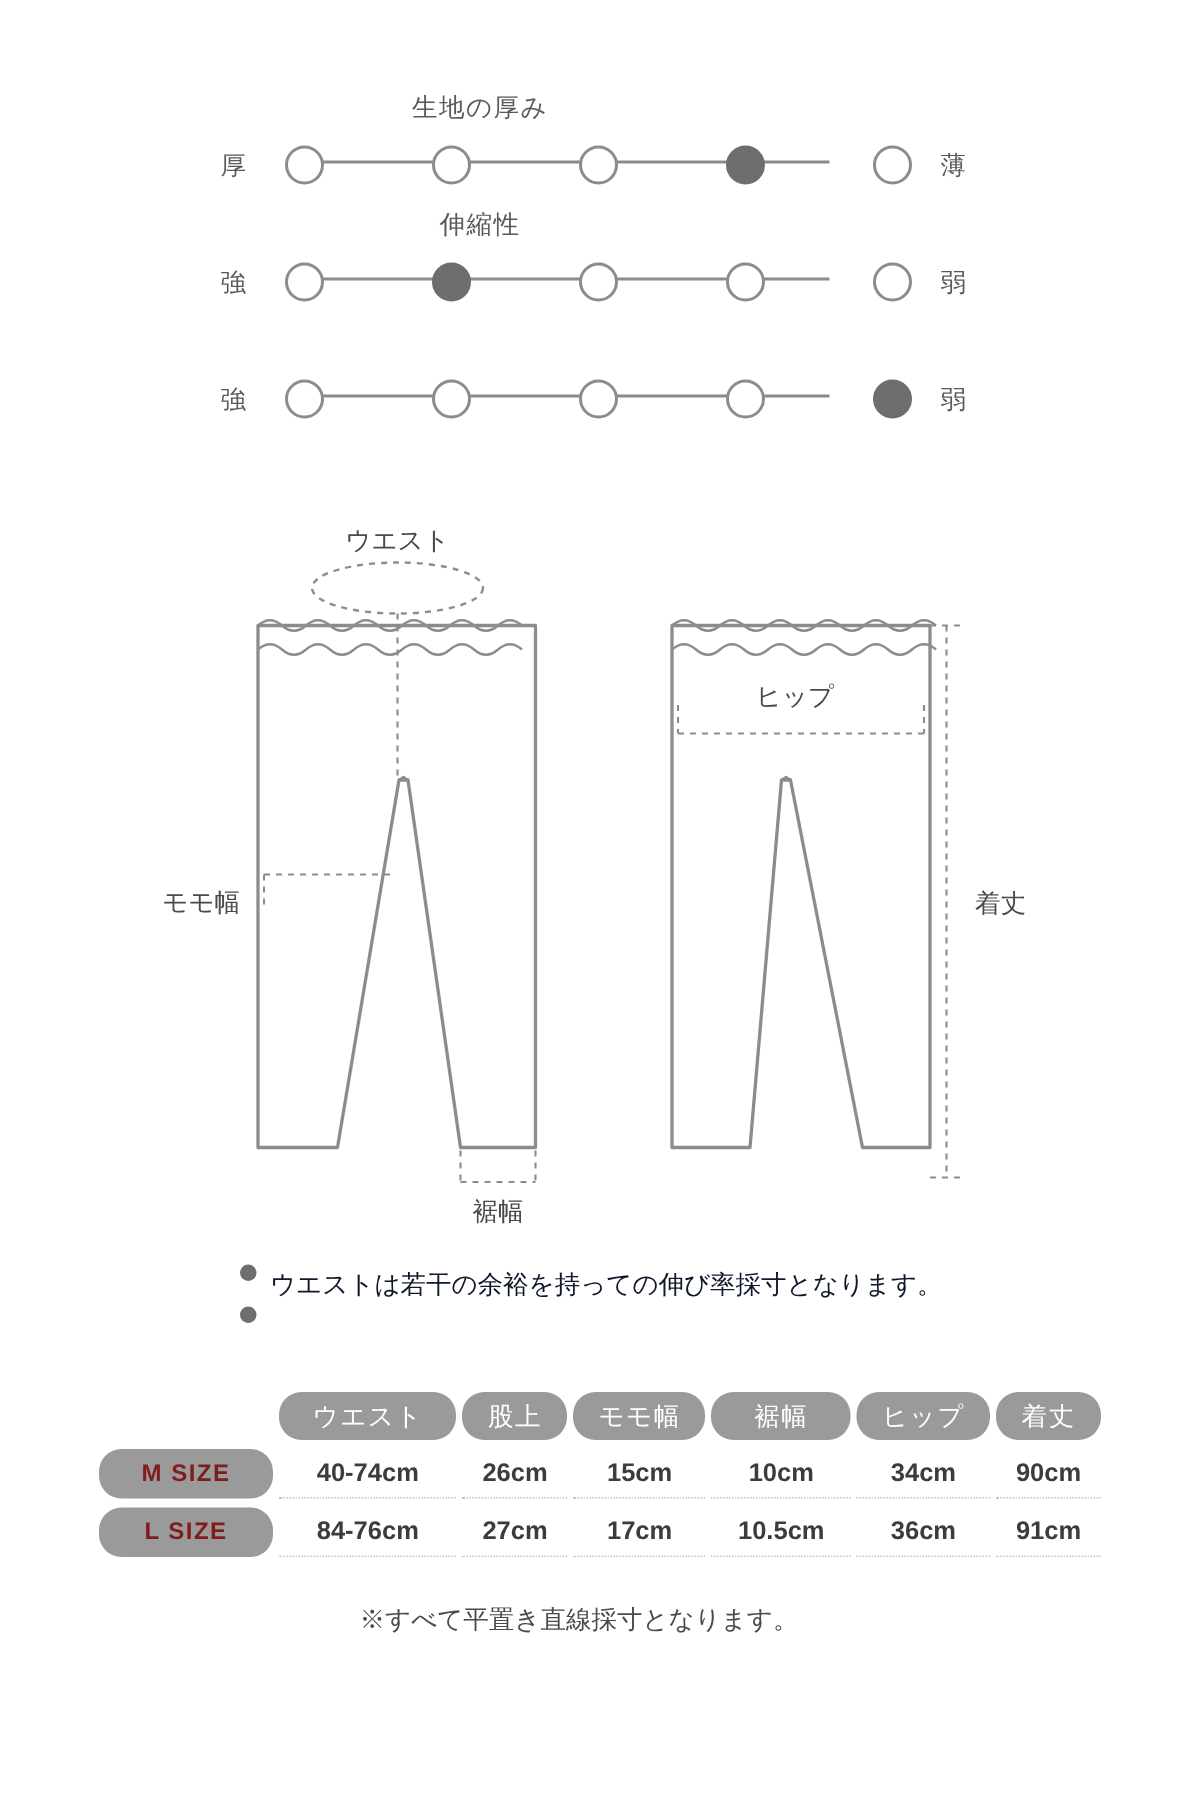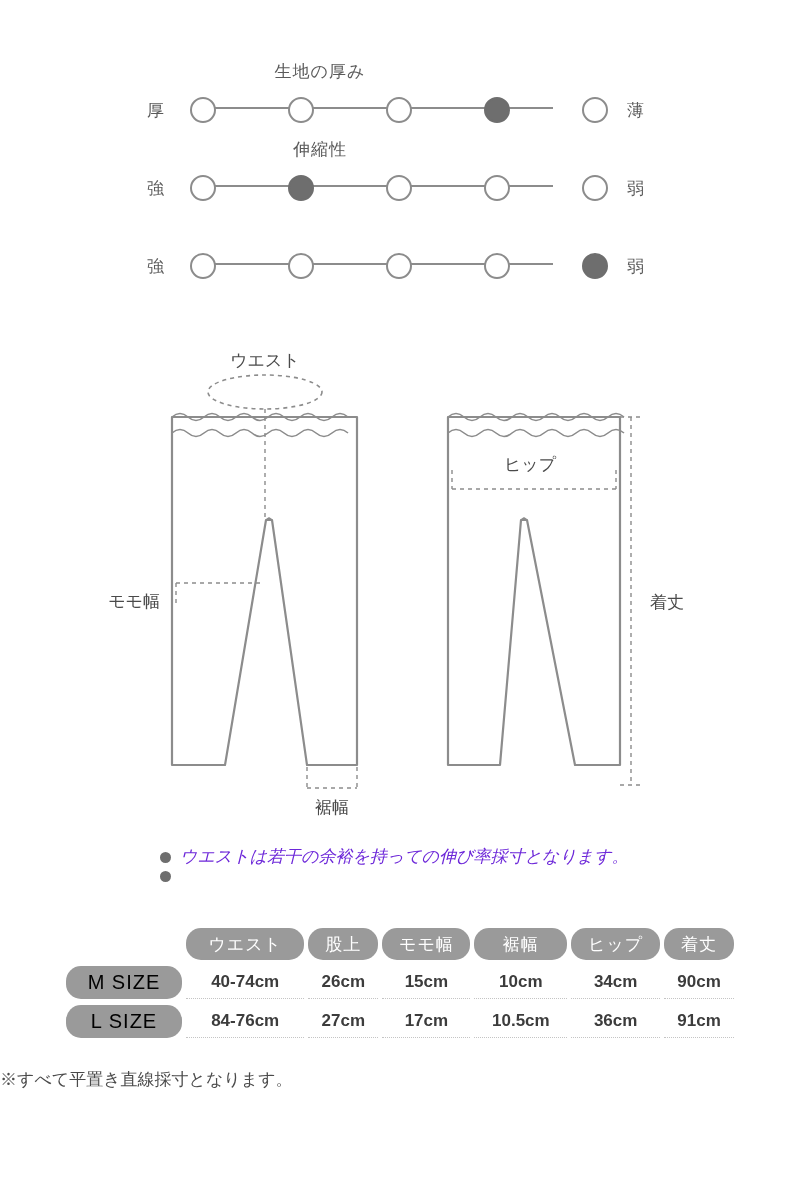--- a/index.html
+++ b/index.html
@@ -98,25 +98,24 @@
 
   
   #notes {
     position: absolute;
     top: 843px;
     left: 160px;
     width: 600px;
   }
   .note-line {
     font-size: 17px;
-    color: #6d28d9;
+    color: #0f172a;
     line-height: 28px;
     display: flex;
-    align-items: center;
-    font-style: italic;
+    align-items: flex-start;
   }
   .bullet {
     display: inline-block;
     width: 11px;
     height: 11px;
     border-radius: 50%;
     background: #6e6e6e;
     margin-right: 9px;
     flex: none;
   }
@@ -141,40 +140,40 @@
     background: transparent;
   }
   #size-table thead th.colhead {
     background: #9a9a9a;
     color: #ffffff;
     border-radius: 15px;
     letter-spacing: 1px;
   }
   #size-table tbody th.rowhead {
     background: #9a9a9a;
-    color: #000000;
+    color: #7f1d1d;
     border-radius: 15px;
-    font-weight: normal;
+    font-weight: bold;
     letter-spacing: 1px;
-    font-size: 20px;
+    font-size: 16px;
   }
   #size-table tbody td {
     color: #3c3c3c;
     font-weight: bold;
     border-bottom: 1px dotted #c4c4c4;
   }
   #size-table tbody th.rowhead { width: 116px; }
 
   
   #footnotes {
     position: absolute;
     top: 1065px;
-    left: 0;
+    left: 16px;
     width: 740px;
-    text-align: left;
+    text-align: center;
   }
   .footnote {
     font-size: 17px;
     color: #4a4a4a;
     line-height: 29px;
   }
 </style>
 </head>
 <body>
 

